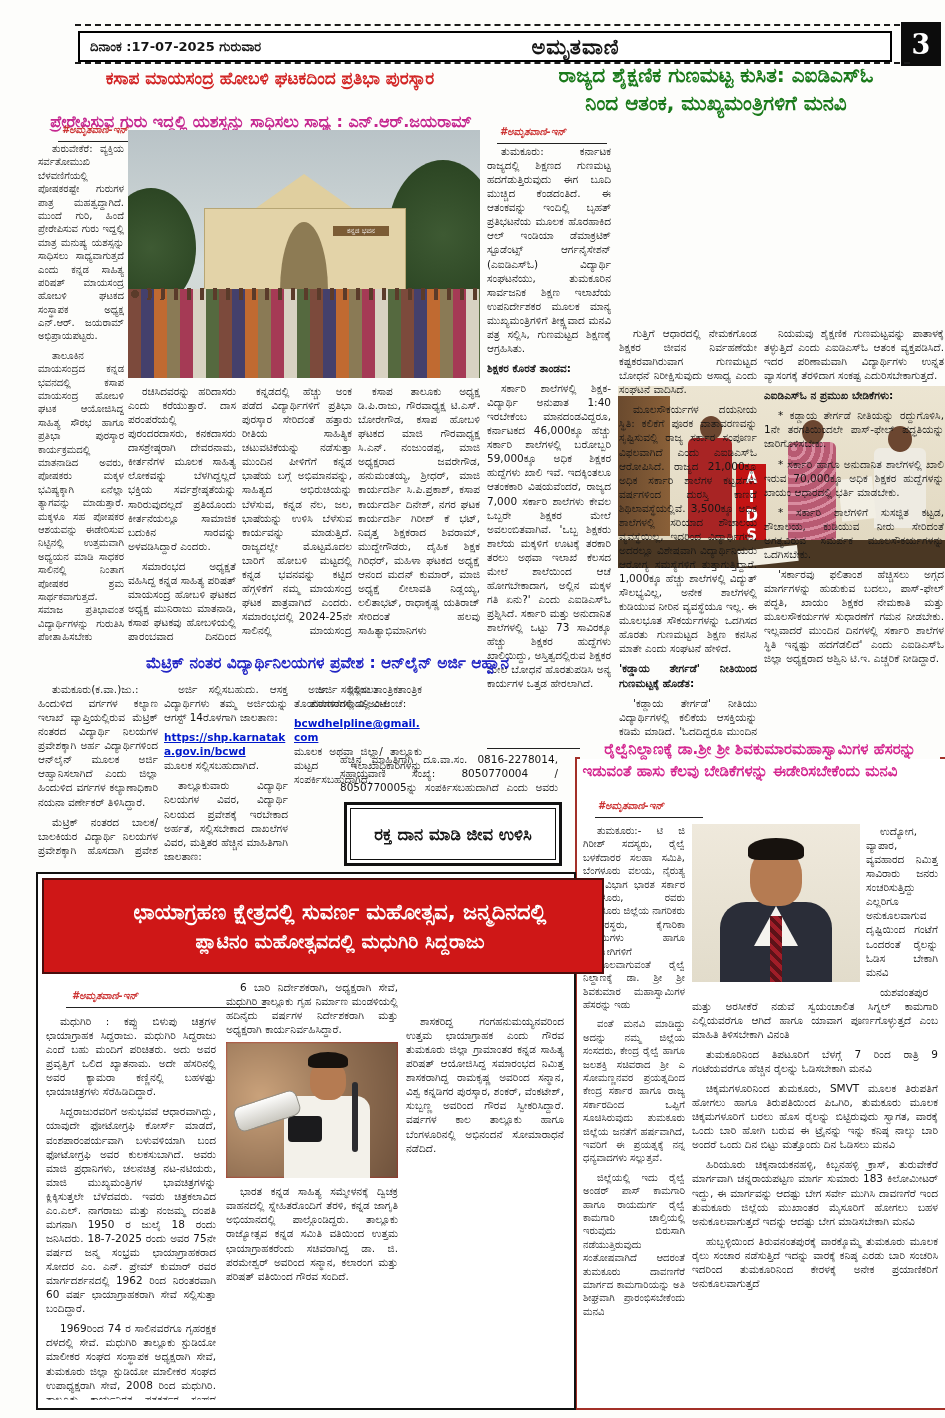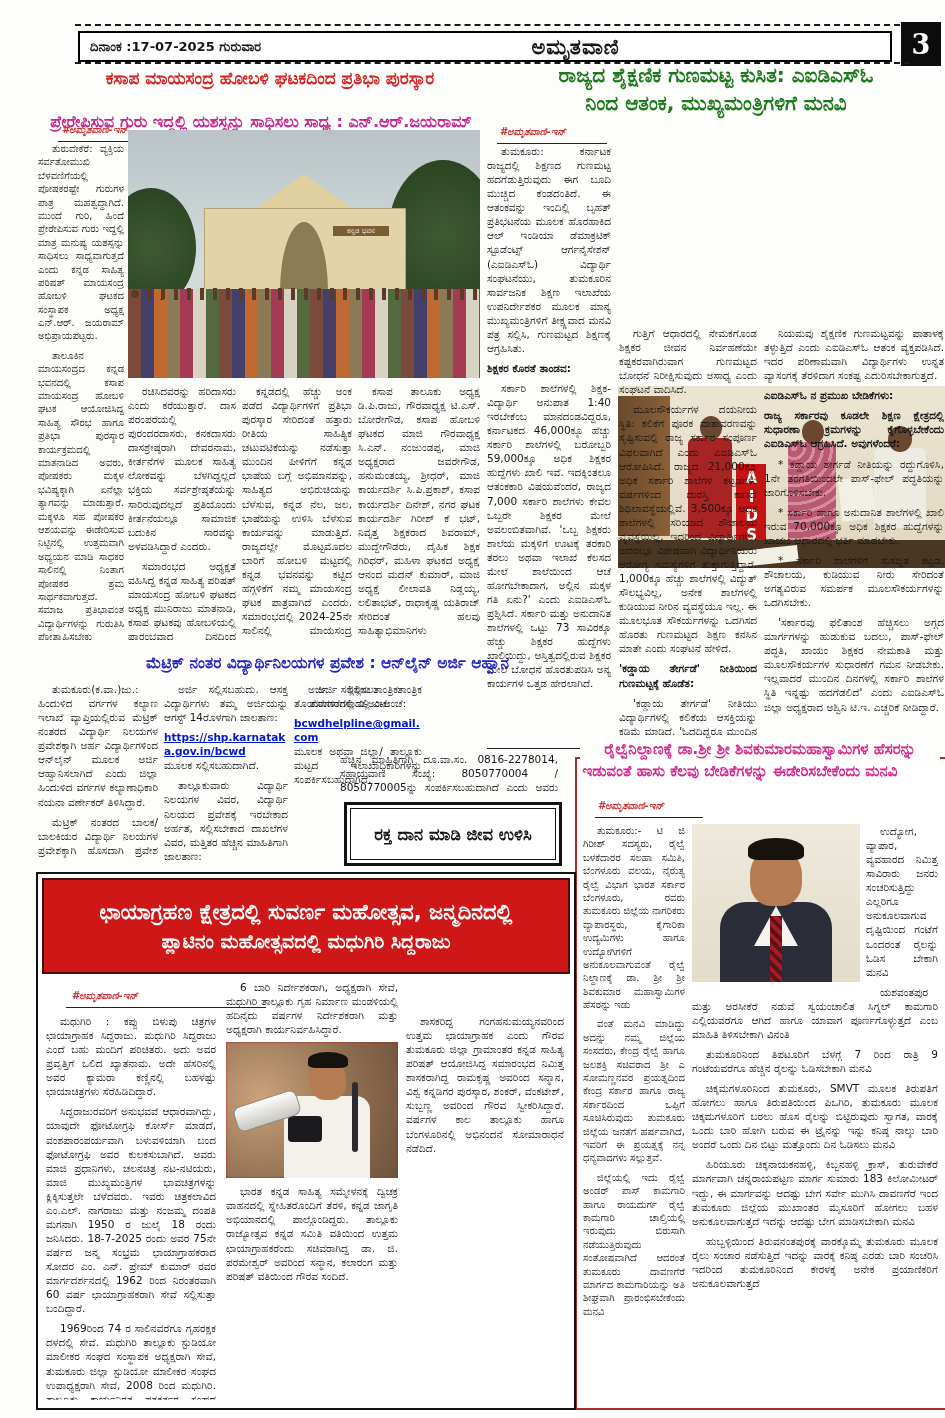--- a/index.html
+++ b/index.html
@@ -55,21 +55,21 @@
   .ph-skin{position:absolute;background:#b57b52;border-radius:46% 46% 40% 40%;}
   .ph-hair{position:absolute;background:#17120e;border-radius:50% 50% 20% 20%;}
   .ph-lens{position:absolute;background:linear-gradient(#fdfdfc,#c9c7bf);border:1px solid #8f8d85;border-radius:8px;transform:rotate(-18deg);}
   .ph-cam{position:absolute;background:#1b1b1d;border-radius:4px;}
   .ph-blurbg{position:absolute;inset:0;background:radial-gradient(circle at 20% 40%,#caa27b,#8d6c50 60%,#6f523c);filter:blur(1px);}
   
   .blood-box{border:3px solid #111;padding:3px;background:#fff;}
   .blood-in{border:1.5px solid #111;display:flex;align-items:center;justify-content:center;
             font-weight:bold;font-size:16.5px;height:100%;box-sizing:border-box;}
   .banner{background:#cf1717;border:2px solid #4a0d0d;color:#fff;text-align:center;
-          font-weight:bold;display:flex;flex-direction:column;justify-content:center;gap:6px;}
+          font-weight:bold;display:flex;flex-direction:column;justify-content:center;gap:6px;padding-left:34px;}
   .banner .l1{font-size:21px;} .banner .l2{font-size:19px;}
   .boxE{border:2px solid #111;background:#fff;}
   .boxD{border:2px solid #a33028;background:#fff;}
   .photo-floatL{float:left;margin:0 6px 4px 0;}
 </style>
 </head>
 <body>
 
 <div class="abs dash" style="left:75px;top:24px;width:835px;"></div>
 <div class="abs hdr-box" style="left:78px;top:31px;width:810px;height:27px;">
@@ -140,21 +140,20 @@
   </div>
 <div class="abs col" style="left:619px;top:326px;width:138px;height:418px;">
     <p>ಗುತ್ತಿಗೆ ಆಧಾರದಲ್ಲಿ ನೇಮಕಗೊಂಡ ಶಿಕ್ಷಕರ ಜೀವನ ನಿರ್ವಹಣೆಯೇ ಕಷ್ಟಕರವಾಗಿರುವಾಗ ಗುಣಮಟ್ಟದ ಬೋಧನೆ ನಿರೀಕ್ಷಿಸುವುದು ಅಸಾಧ್ಯ ಎಂದು ಸಂಘಟನೆ ವಾದಿಸಿದೆ.</p>
     <p>ಮೂಲಸೌಕರ್ಯಗಳ ದಯನೀಯ ಸ್ಥಿತಿ: ಕಲಿಕೆಗೆ ಪೂರಕ ವಾತಾವರಣವನ್ನು ಸೃಷ್ಟಿಸುವಲ್ಲಿ ರಾಜ್ಯ ಸರ್ಕಾರ ಸಂಪೂರ್ಣ ವಿಫಲವಾಗಿದೆ ಎಂದು ಎಐಡಿಎಸ್‌ಓ ಆರೋಪಿಸಿದೆ. ರಾಜ್ಯದ 21,000ಕ್ಕೂ ಅಧಿಕ ಸರ್ಕಾರಿ ಶಾಲೆಗಳ ಕಟ್ಟಡಗಳು ವರ್ಷಗಳಿಂದ ದುರಸ್ತಿ ಕಾಣದೆ ಶಿಥಿಲಾವಸ್ಥೆಯಲ್ಲಿವೆ. 3,500ಕ್ಕೂ ಅಧಿಕ ಶಾಲೆಗಳಲ್ಲಿ ಸರಿಯಾದ ಶೌಚಾಲಯ ವ್ಯವಸ್ಥೆಯಿಲ್ಲ, ಇದರಿಂದ ವಿದ್ಯಾರ್ಥಿಗಳು, ಅದರಲ್ಲೂ ವಿಶೇಷವಾಗಿ ವಿದ್ಯಾರ್ಥಿನಿಯರು ಆರೋಗ್ಯ ಸಮಸ್ಯೆಗಳಿಗೆ ತುತ್ತಾಗುತ್ತಿದ್ದಾರೆ. 1,000ಕ್ಕೂ ಹೆಚ್ಚು ಶಾಲೆಗಳಲ್ಲಿ ವಿದ್ಯುತ್ ಸೌಲಭ್ಯವಿಲ್ಲ, ಅನೇಕ ಶಾಲೆಗಳಲ್ಲಿ ಕುಡಿಯುವ ನೀರಿನ ವ್ಯವಸ್ಥೆಯೂ ಇಲ್ಲ. ಈ ಮೂಲಭೂತ ಸೌಕರ್ಯಗಳನ್ನು ಒದಗಿಸದ ಹೊರತು ಗುಣಮಟ್ಟದ ಶಿಕ್ಷಣ ಕನಸಿನ ಮಾತೇ ಎಂದು ಸಂಘಟನೆ ಹೇಳಿದೆ.</p>
     <p class="bold">'ಕಡ್ಡಾಯ ತೇರ್ಗಡೆ' ನೀತಿಯಿಂದ ಗುಣಮಟ್ಟಕ್ಕೆ ಹೊಡೆತ:</p>
     <p>'ಕಡ್ಡಾಯ ತೇರ್ಗಡೆ' ನೀತಿಯು ವಿದ್ಯಾರ್ಥಿಗಳಲ್ಲಿ ಕಲಿಕೆಯ ಆಸಕ್ತಿಯನ್ನು ಕಡಿಮೆ ಮಾಡಿದೆ. 'ಓದದಿದ್ದರೂ ಮುಂದಿನ ತರಗತಿಗೆ ಹೋಗಬಹುದು' ಎಂಬ ನಿರ್ಲಕ್ಷ್ಯದ ಮನೋಭಾವ ಬೆಳೆಯಲು ಇದು ಕಾರಣವಾಗಿದೆ. ಸಿಬಿಎಸ್‌ಇ ಮಾದರಿಯಲ್ಲಿ 80ಕ್ಕೆ ಕೇವಲ 13 ಅಂಕ ಪಡೆದರೆ ಪಾಸ್ ಎಂಬ</p>
   </div>
 <div class="abs col" style="left:764px;top:326px;width:180px;height:418px;">
     <p>ನಿಯಮವು ಶೈಕ್ಷಣಿಕ ಗುಣಮಟ್ಟವನ್ನು ಪಾತಾಳಕ್ಕೆ ತಳ್ಳುತ್ತಿದೆ ಎಂದು ಎಐಡಿಎಸ್‌ಓ ಆತಂಕ ವ್ಯಕ್ತಪಡಿಸಿದೆ. ಇದರ ಪರಿಣಾಮವಾಗಿ ವಿದ್ಯಾರ್ಥಿಗಳು ಉನ್ನತ ವ್ಯಾಸಂಗಕ್ಕೆ ತೆರಳಿದಾಗ ಸಂಕಷ್ಟ ಎದುರಿಸಬೇಕಾಗುತ್ತದೆ.</p>
     <p class="bold">ಎಐಡಿಎಸ್‌ಓ ನ ಪ್ರಮುಖ ಬೇಡಿಕೆಗಳು:</p>
-    <p class="bold">ರಾಜ್ಯ ಸರ್ಕಾರವು ಕೂಡಲೇ ಶಿಕ್ಷಣ ಕ್ಷೇತ್ರದಲ್ಲಿ ಸುಧಾರಣಾ ಕ್ರಮಗಳನ್ನು ಕೈಗೊಳ್ಳಬೇಕೆಂದು ಎಐಡಿಎಸ್‌ಓ ಆಗ್ರಹಿಸಿದೆ. ಅವುಗಳೆಂದರೆ:</p>
     <p>* ಕಡ್ಡಾಯ ತೇರ್ಗಡೆ ನೀತಿಯನ್ನು ರದ್ದುಗೊಳಿಸಿ, 1ನೇ ತರಗತಿಯಿಂದಲೇ ಪಾಸ್-ಫೇಲ್ ಪದ್ಧತಿಯನ್ನು ಜಾರಿಗೊಳಿಸಬೇಕು.</p>
     <p>* ಸರ್ಕಾರಿ ಹಾಗೂ ಅನುದಾನಿತ ಶಾಲೆಗಳಲ್ಲಿ ಖಾಲಿ ಇರುವ 70,000ಕ್ಕೂ ಅಧಿಕ ಶಿಕ್ಷಕರ ಹುದ್ದೆಗಳನ್ನು ಖಾಯಂ ಆಧಾರದಲ್ಲಿ ಭರ್ತಿ ಮಾಡಬೇಕು.</p>
     <p>* ಸರ್ಕಾರಿ ಶಾಲೆಗಳಿಗೆ ಸುಸಜ್ಜಿತ ಕಟ್ಟಡ, ಶೌಚಾಲಯ, ಕುಡಿಯುವ ನೀರು ಸೇರಿದಂತೆ ಅಗತ್ಯವಿರುವ ಸಮರ್ಪಕ ಮೂಲಸೌಕರ್ಯಗಳನ್ನು ಒದಗಿಸಬೇಕು.</p>
     <p>'ಸರ್ಕಾರವು ಫಲಿತಾಂಶ ಹೆಚ್ಚಿಸಲು ಅಗ್ಗದ ಮಾರ್ಗಗಳನ್ನು ಹುಡುಕುವ ಬದಲು, ಪಾಸ್-ಫೇಲ್ ಪದ್ಧತಿ, ಖಾಯಂ ಶಿಕ್ಷಕರ ನೇಮಕಾತಿ ಮತ್ತು ಮೂಲಸೌಕರ್ಯಗಳ ಸುಧಾರಣೆಗೆ ಗಮನ ನೀಡಬೇಕು. ಇಲ್ಲವಾದರೆ ಮುಂದಿನ ದಿನಗಳಲ್ಲಿ ಸರ್ಕಾರಿ ಶಾಲೆಗಳ ಸ್ಥಿತಿ ಇನ್ನಷ್ಟು ಹದಗೆಡಲಿದೆ' ಎಂದು ಎಐಡಿಎಸ್‌ಓ ಜಿಲ್ಲಾ ಅಧ್ಯಕ್ಷರಾದ ಅಶ್ವಿನಿ ಟಿ.ಇ. ಎಚ್ಚರಿಕೆ ನೀಡಿದ್ದಾರೆ.</p>
   </div>
 <div class="abs rule" style="left:487px;top:748px;width:125px;"></div>
 
 <div class="abs hl hl-blue" style="left:40px;top:654px;width:575px;">ಮೆಟ್ರಿಕ್ ನಂತರ ವಿದ್ಯಾರ್ಥಿನಿಲಯಗಳ ಪ್ರವೇಶ : ಆನ್‌ಲೈನ್ ಅರ್ಜಿ ಆಹ್ವಾನ</div>
 <div class="abs col" style="left:38px;top:682px;width:120px;height:178px;">
     <p>ತುಮಕೂರು(ಕ.ವಾ.)ಜು.: ಹಿಂದುಳಿದ ವರ್ಗಗಳ ಕಲ್ಯಾಣ ಇಲಾಖೆ ವ್ಯಾಪ್ತಿಯಲ್ಲಿರುವ ಮೆಟ್ರಿಕ್ ನಂತರದ ವಿದ್ಯಾರ್ಥಿ ನಿಲಯಗಳ ಪ್ರವೇಶಕ್ಕಾಗಿ ಅರ್ಹ ವಿದ್ಯಾರ್ಥಿಗಳಿಂದ ಆನ್‌ಲೈನ್ ಮೂಲಕ ಅರ್ಜಿ ಆಹ್ವಾನಿಸಲಾಗಿದೆ ಎಂದು ಜಿಲ್ಲಾ ಹಿಂದುಳಿದ ವರ್ಗಗಳ ಕಲ್ಯಾಣಾಧಿಕಾರಿ ನಯನಾ ವರ್ಣೇಕರ್ ತಿಳಿಸಿದ್ದಾರೆ.</p>

